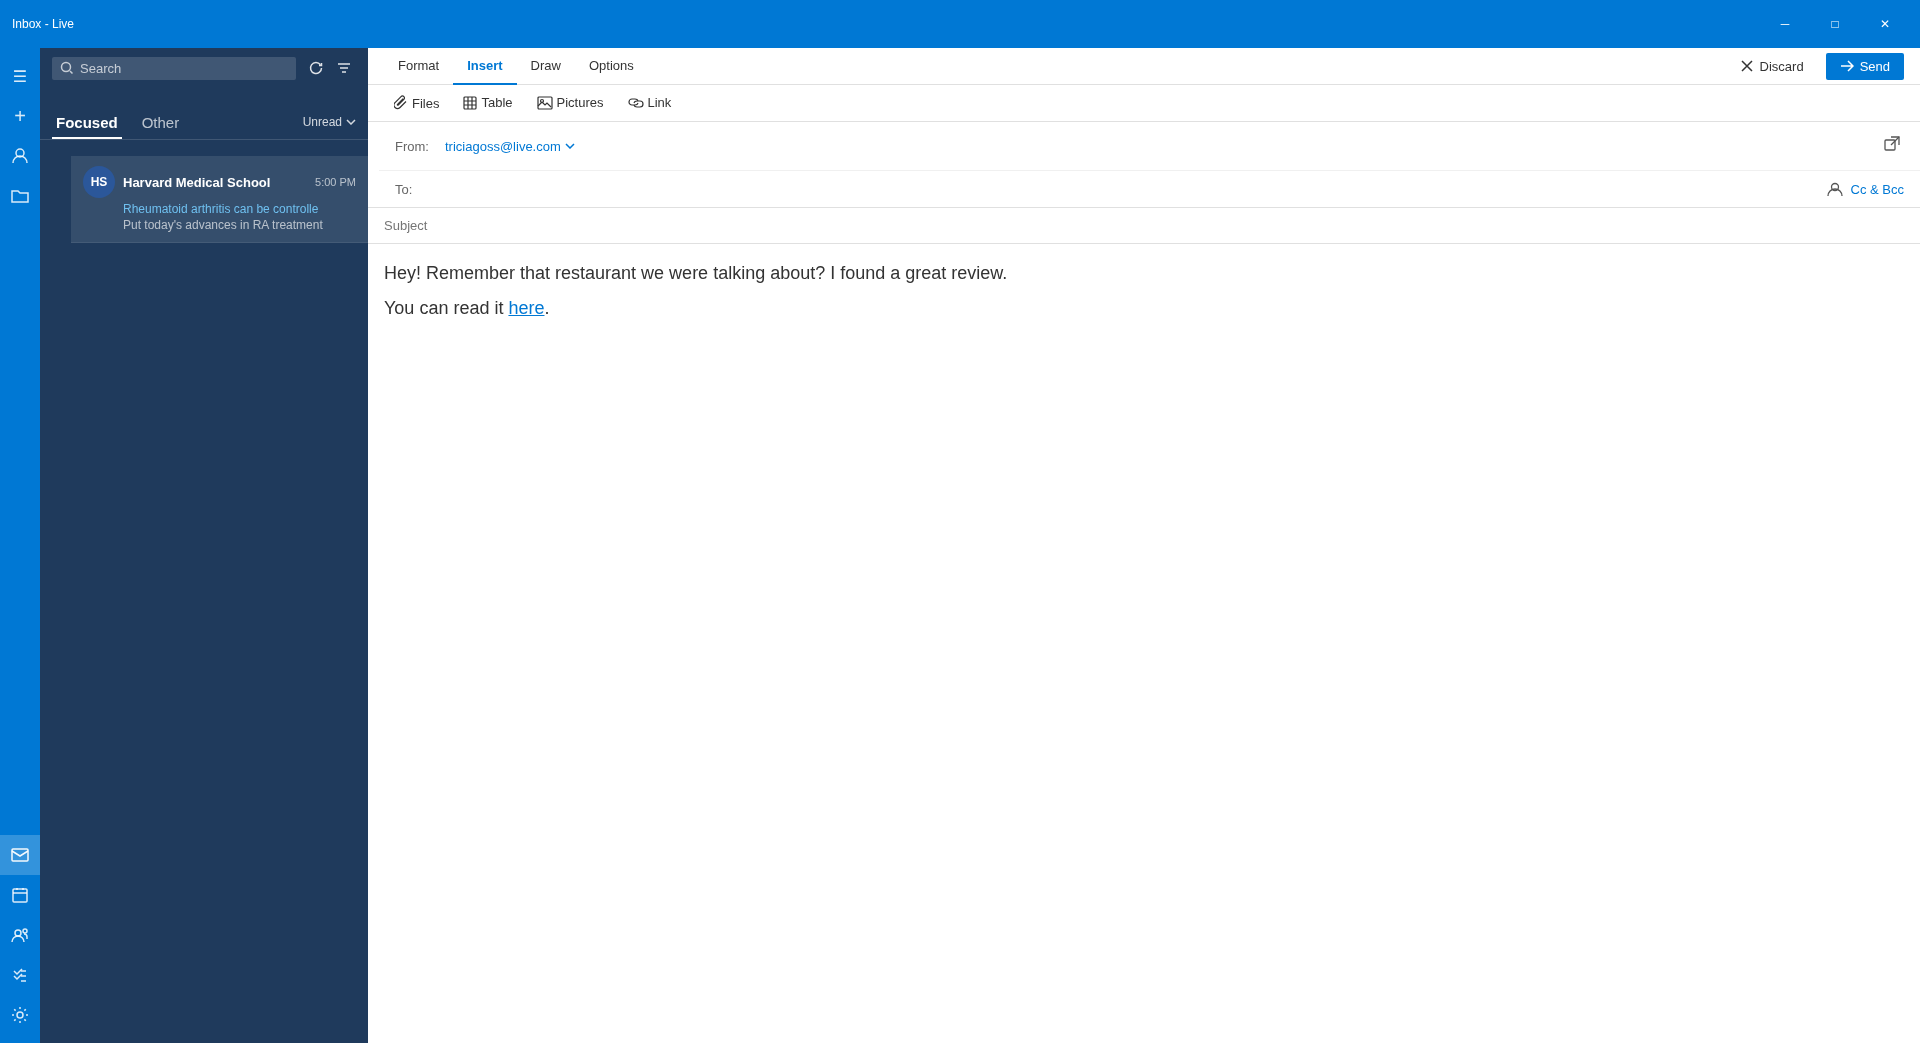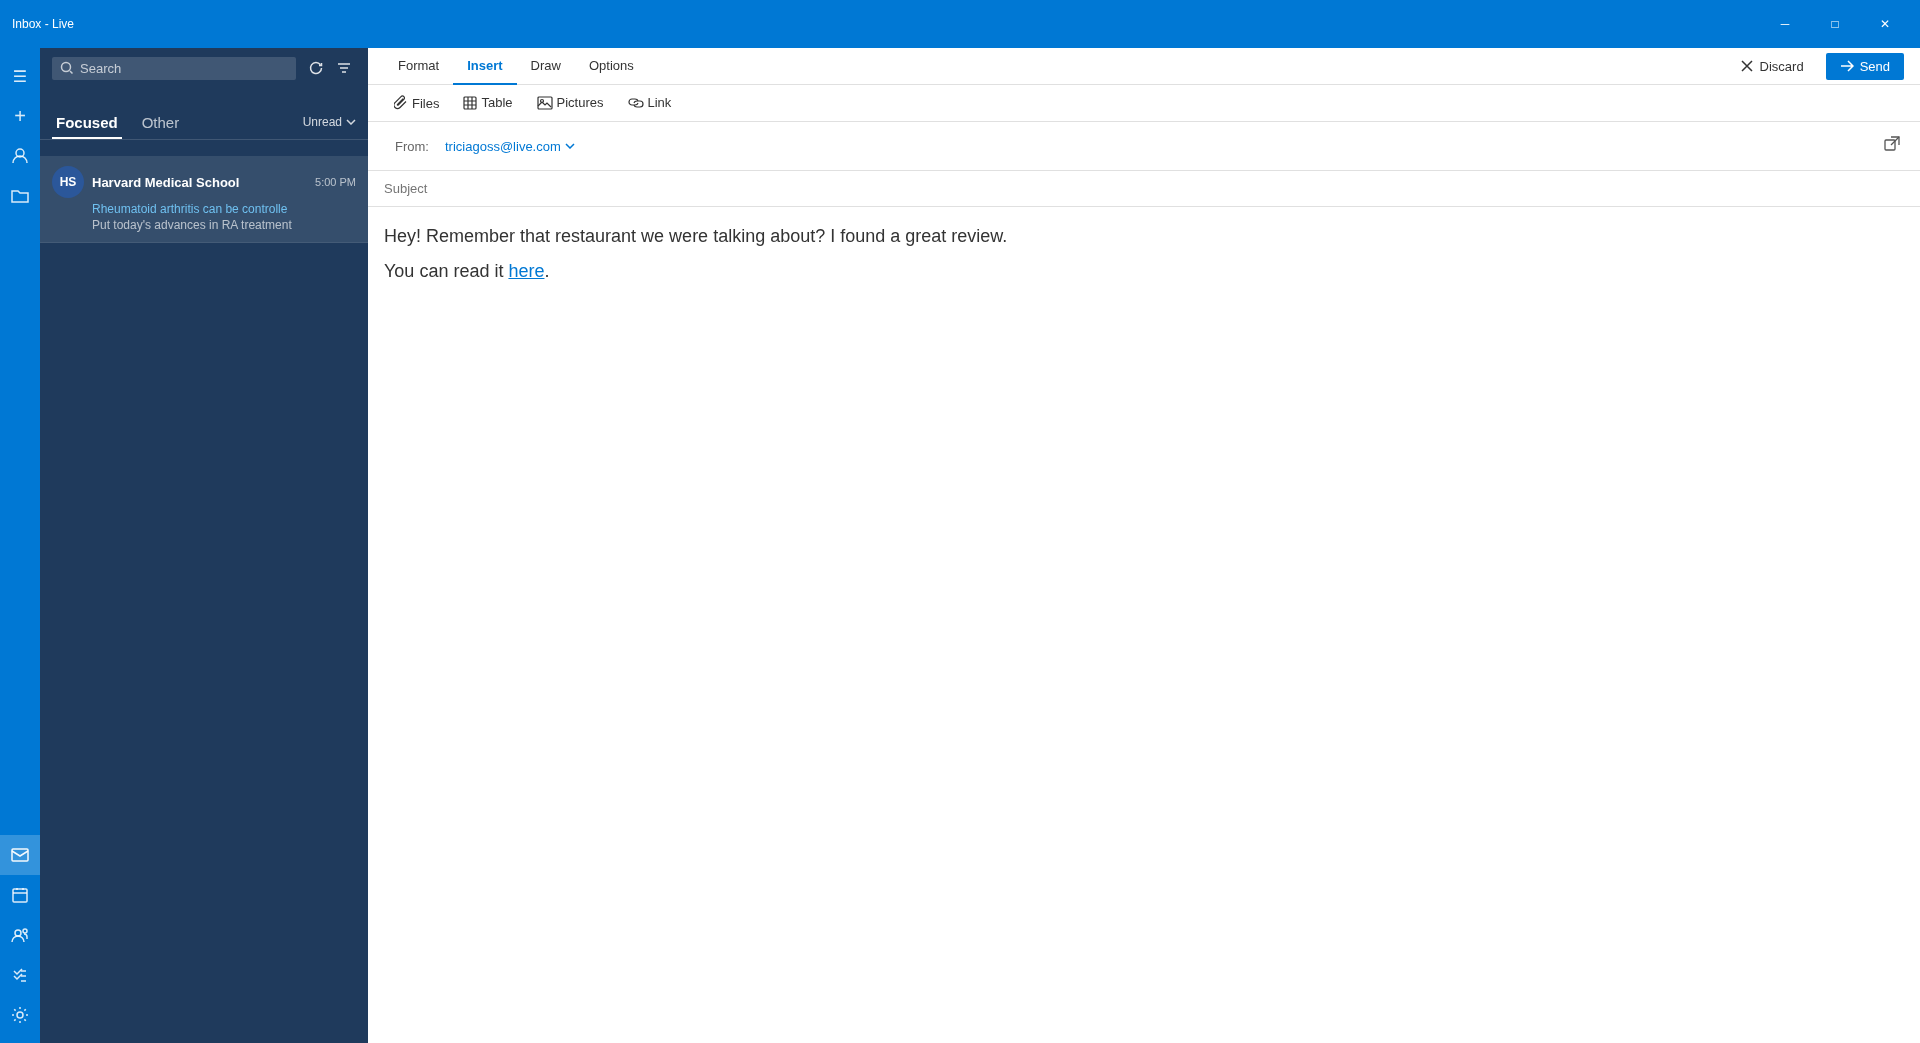--- a/index.html
+++ b/index.html
@@ -146,21 +146,21 @@
       display: flex;
       align-items: center;
       gap: 4px;
       font-size: 12px;
       color: rgba(255,255,255,0.8);
       cursor: pointer;
       padding-bottom: 4px;
     }
 
     
-    .mail-list { flex: 1; overflow-y: auto; }
+    .mail-list { flex: 1; overflow-y: auto; padding-left: 31px; }
     .mail-item {
       padding: 10px 12px;
       cursor: pointer;
       border-bottom: 1px solid rgba(255,255,255,0.08);
       background: rgba(255,255,255,0.1);
     }
     .mail-item-header { display: flex; align-items: center; gap: 8px; margin-bottom: 4px; }
     .avatar {
       width: 32px;
       height: 32px;
@@ -484,20 +484,31 @@
         </span>
         <button class="open-window-btn">
           <svg width="16" height="16" viewBox="0 0 16 16" fill="none">
               <rect x="1" y="4" width="10" height="10" rx="1" stroke="#555" stroke-width="1.3" fill="none"></rect>
               <path d="M7 1h8v8" stroke="#555" stroke-width="1.3" fill="none"></path>
               <path d="M7 9L15 1" stroke="#555" stroke-width="1.3"></path>
             </svg>
         </button>
       </div>
 
+      <div class="compose-field">
+        <span class="field-label">To:</span>
+        <input type="text" class="field-value" style="border: none; outline: none; font-size: 13px; flex: 1 1 0%;">
+        <div class="field-actions">
+          <svg width="16" height="16" viewBox="0 0 16 16" fill="none" style="cursor:pointer;">
+              <circle cx="8" cy="6" r="3.5" stroke="#555" stroke-width="1.3" fill="none"></circle>
+              <path d="M1 15c0-3.866 3.134-7 7-7s7 3.134 7 7" stroke="#555" stroke-width="1.3" fill="none"></path>
+            </svg>
+          <span class="cc-bcc-btn">Cc &amp; Bcc</span>
+        </div>
+      </div>
     </div>
 
     <div class="subject-field">
       <input type="text" class="subject-input" placeholder="Subject" style="">
     </div>
 
     <div class="compose-body">
       <p>Hey! Remember that restaurant we were talking about? I found a great review.</p>
       <p>
         <span>You can read it </span><span class="link-text">here</span><span>.</span>

